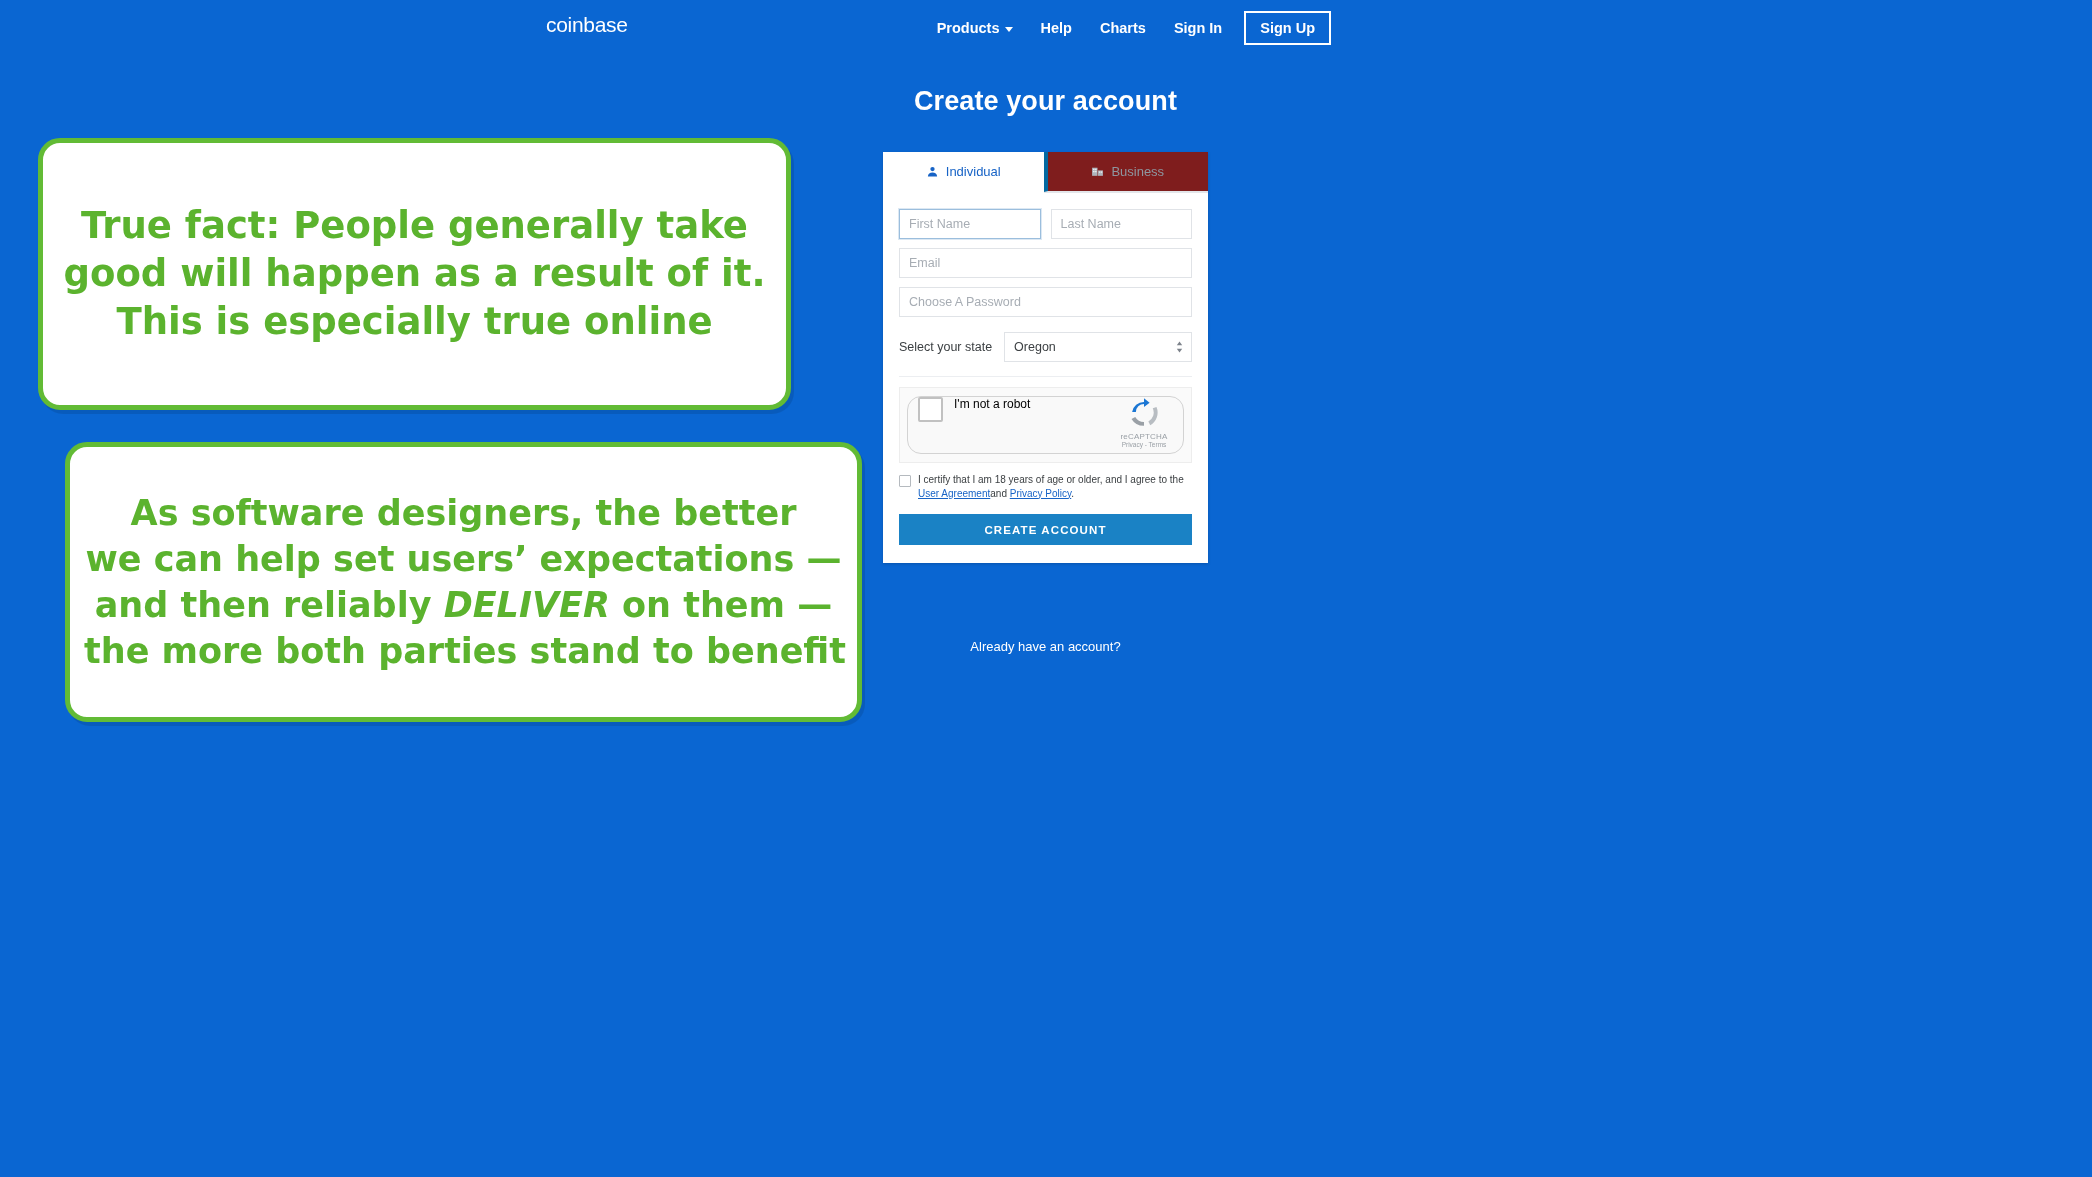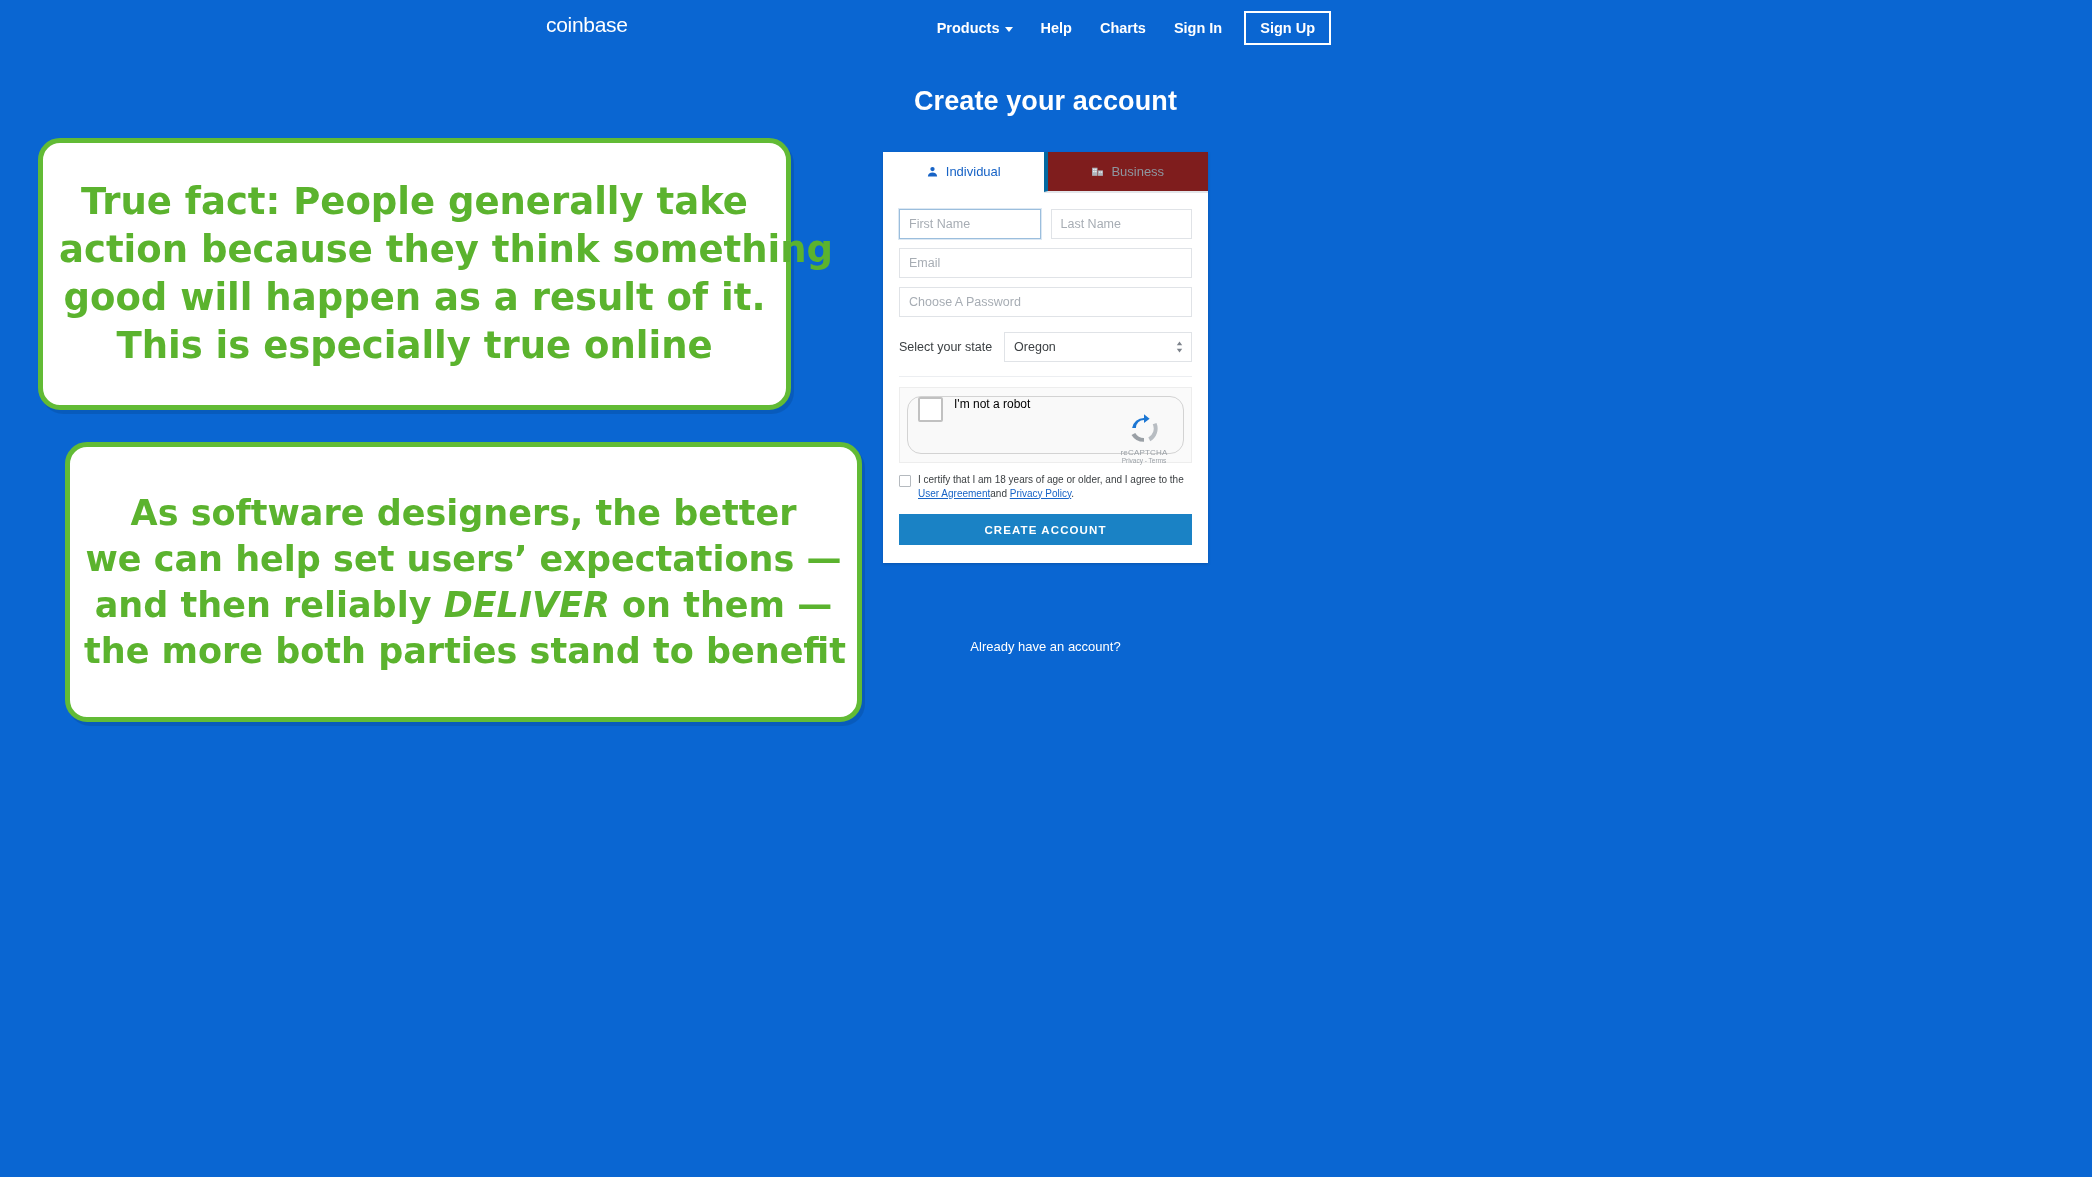--- a/index.html
+++ b/index.html
@@ -213,21 +213,21 @@
     flex: none;
   }
   .cb-label {
     margin-left: 11px;
     font-size: 12px;
     color: #000000;
   }
   .recap-brand {
     position: absolute;
     right: 8px;
-    top: 16px;
+    top: 0;
     width: 62px;
     text-align: center;
   }
   .recap-word {
     font-size: 8px;
     color: #9aa0a6;
     letter-spacing: .2px;
     margin-top: 1px;
   }
   .recap-links {
@@ -429,21 +429,20 @@
     </div>
 
     <button class="cta">CREATE ACCOUNT</button>
   </div>
 </div>
 
 <div class="already">Already have an account?</div>
 
 <div class="callout" id="callout-1">
   <span class="ln">True fact: People generally take</span>
-  <span class="ln">action because they think something</span>
   <span class="ln">good will happen as a result of it.</span>
   <span class="ln">This is especially true online</span>
 </div>
 
 <div class="callout" id="callout-2">
   <span class="ln">As software designers, the better</span>
   <span class="ln">we can help set users’ expectations —</span>
   <span class="ln">and then reliably <em>DELIVER</em> on them —</span>
   <span class="ln">the more both parties stand to benefit</span>
 </div>

